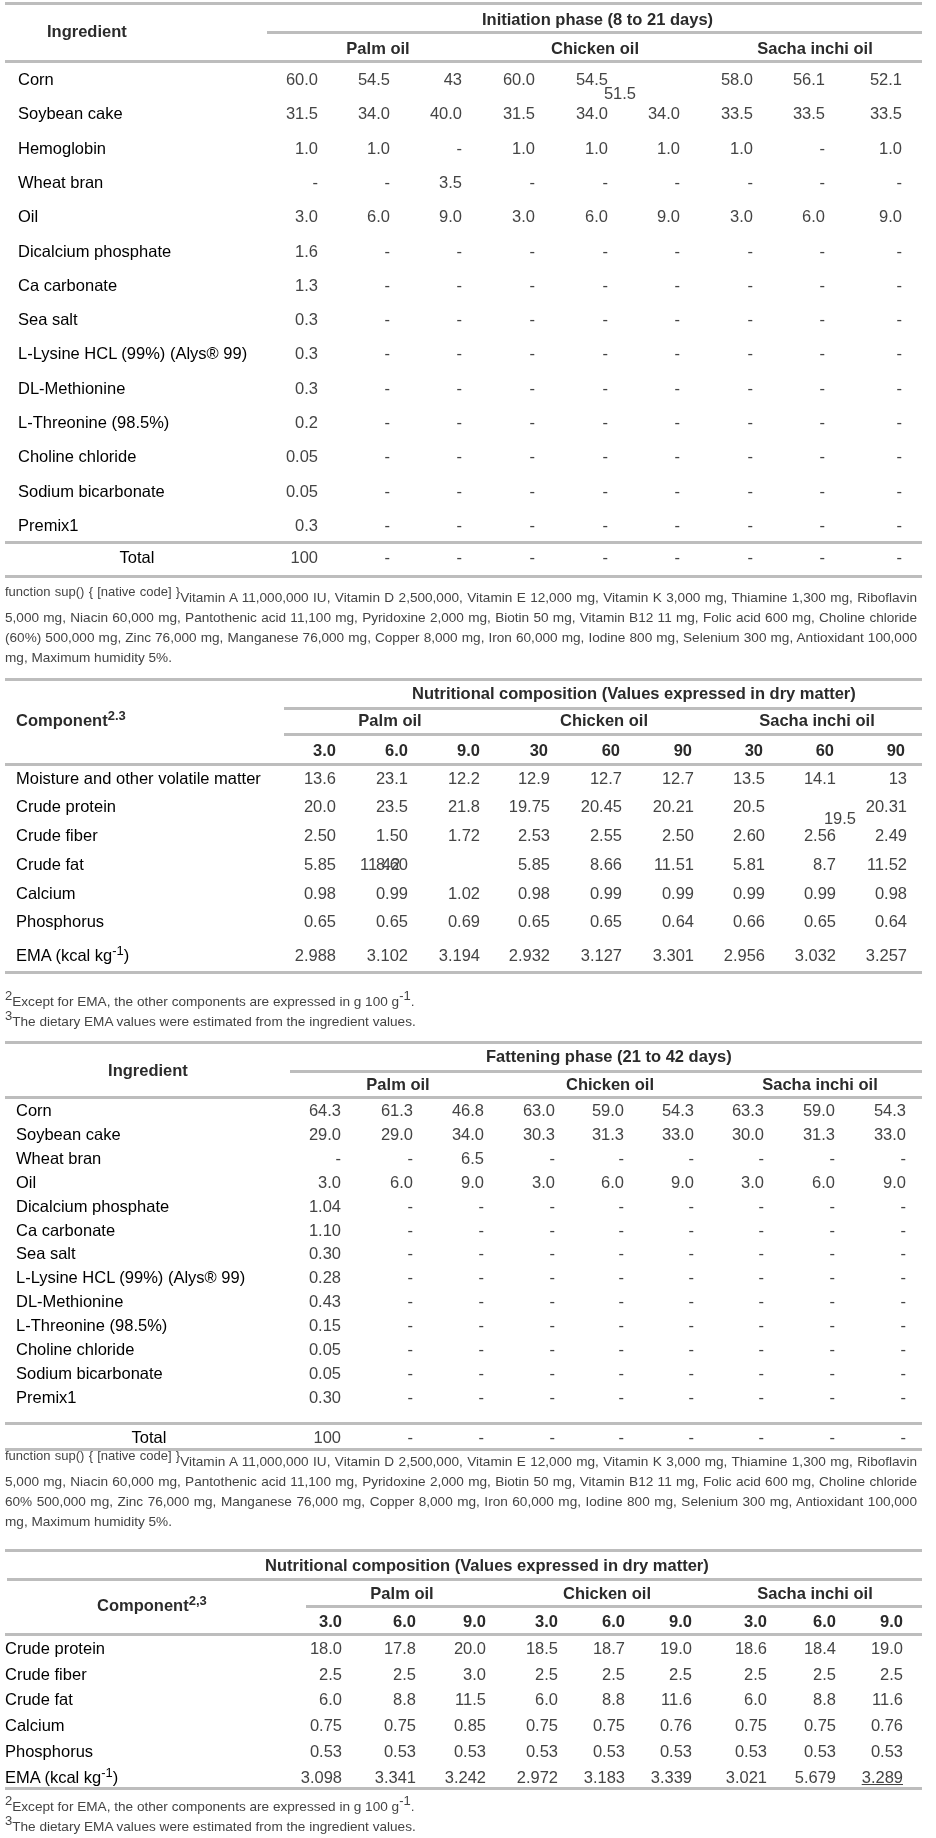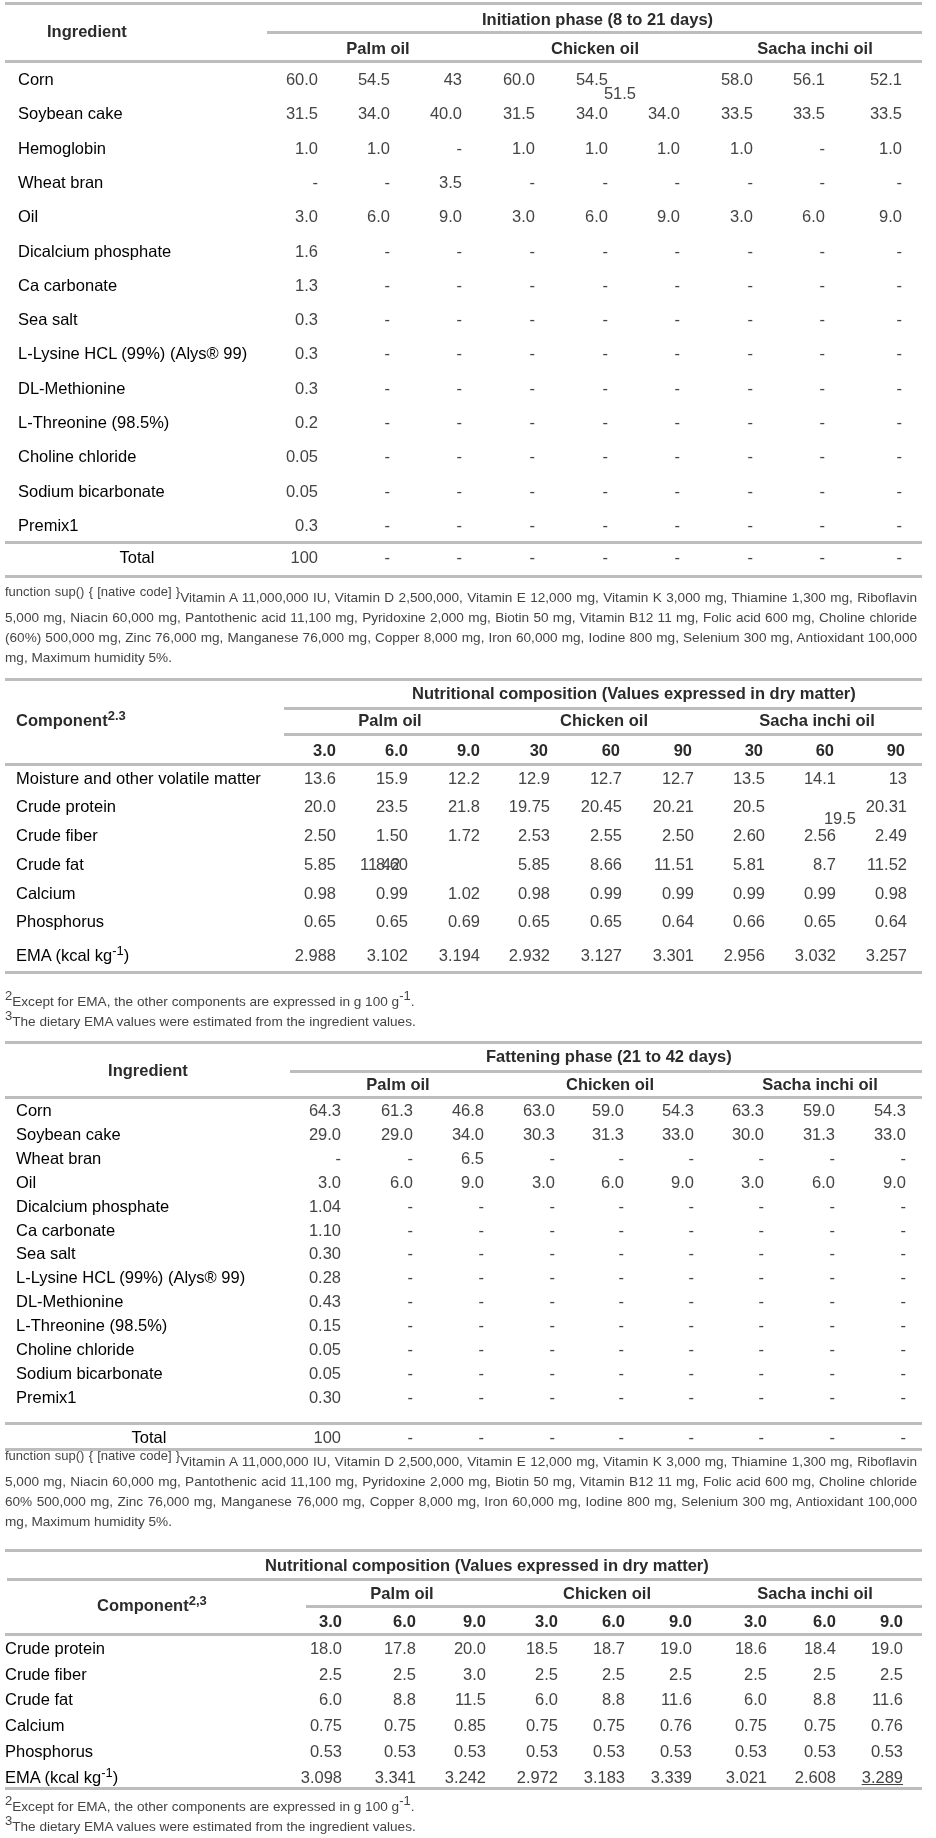--- a/index.html
+++ b/index.html
@@ -193,21 +193,21 @@
     <div class="abs hdr" style="top: 741px; left: 360px; width: 120px; text-align: right;">9.0</div>
     <div class="abs hdr" style="top: 741px; left: 428px; width: 120px; text-align: right;">30</div>
     <div class="abs hdr" style="top: 741px; left: 500px; width: 120px; text-align: right;">60</div>
     <div class="abs hdr" style="top: 741px; left: 572px; width: 120px; text-align: right;">90</div>
     <div class="abs hdr" style="top: 741px; left: 643px; width: 120px; text-align: right;">30</div>
     <div class="abs hdr" style="top: 741px; left: 714px; width: 120px; text-align: right;">60</div>
     <div class="abs hdr" style="top: 741px; left: 785px; width: 120px; text-align: right;">90</div>
     <div class="rule thin" style="left: 5px; top: 763px; width: 917px;"></div>
     <div class="abs lbl" style="top: 769px; left: 16px;"><span>Moisture and other volatile matter</span></div>
     <div class="abs cell" style="top: 769px; left: 216px; width: 120px; text-align: right;">13.6</div>
-    <div class="abs cell" style="top: 769px; left: 288px; width: 120px; text-align: right;">15.9</div>
+    <div class="abs cell" style="top: 769px; left: 288px; width: 120px; text-align: right;">23.1</div>
     <div class="abs cell" style="top: 769px; left: 360px; width: 120px; text-align: right;">12.2</div>
     <div class="abs cell" style="top: 769px; left: 430px; width: 120px; text-align: right;">12.9</div>
     <div class="abs cell" style="top: 769px; left: 502px; width: 120px; text-align: right;">12.7</div>
     <div class="abs cell" style="top: 769px; left: 574px; width: 120px; text-align: right;">12.7</div>
     <div class="abs cell" style="top: 769px; left: 645px; width: 120px; text-align: right;">13.5</div>
     <div class="abs cell" style="top: 769px; left: 716px; width: 120px; text-align: right;">14.1</div>
     <div class="abs cell" style="top: 769px; left: 787px; width: 120px; text-align: right;">13</div>
     <div class="abs lbl" style="top: 797px; left: 16px;"><span>Crude protein</span></div>
     <div class="abs cell" style="top: 797px; left: 216px; width: 120px; text-align: right;">20.0</div>
     <div class="abs cell" style="top: 797px; left: 288px; width: 120px; text-align: right;">23.5</div>
@@ -491,18 +491,18 @@
     <div class="abs cell" style="top: 1741.8px; left: 716px; width: 120px; text-align: right;">0.53</div>
     <div class="abs cell" style="top: 1741.8px; left: 783px; width: 120px; text-align: right;">0.53</div>
     <div class="abs lbl" style="top: 1767.5px; left: 5px;"><span>EMA (kcal kg</span><sup>-1</sup><span>)</span></div>
     <div class="abs cell" style="top: 1767.5px; left: 222px; width: 120px; text-align: right;">3.098</div>
     <div class="abs cell" style="top: 1767.5px; left: 296px; width: 120px; text-align: right;">3.341</div>
     <div class="abs cell" style="top: 1767.5px; left: 366px; width: 120px; text-align: right;">3.242</div>
     <div class="abs cell" style="top: 1767.5px; left: 438px; width: 120px; text-align: right;">2.972</div>
     <div class="abs cell" style="top: 1767.5px; left: 505px; width: 120px; text-align: right;">3.183</div>
     <div class="abs cell" style="top: 1767.5px; left: 572px; width: 120px; text-align: right;">3.339</div>
     <div class="abs cell" style="top: 1767.5px; left: 647px; width: 120px; text-align: right;">3.021</div>
-    <div class="abs cell" style="top: 1767.5px; left: 716px; width: 120px; text-align: right;">2.608</div>
+    <div class="abs cell" style="top: 1767.5px; left: 716px; width: 120px; text-align: right;">5.679</div>
     <div class="abs cell" style="top: 1767.5px; left: 783px; width: 120px; text-align: right; text-decoration: underline;">3.289</div>
     <div class="rule thin" style="left: 5px; top: 1787px; width: 917px;"></div>
     <div class="abs foot" style="left: 5px; top: 1797px; width: 912px;"><sup>2</sup><span>Except for EMA, the other components are expressed in g 100 g</span><sup>-1</sup><span>.</span></div>
     <div class="abs foot" style="left: 5px; top: 1817px; width: 912px;"><sup>3</sup><span>The dietary EMA values were estimated from the ingredient values.</span></div>
   </div>
 
 </body></html>

